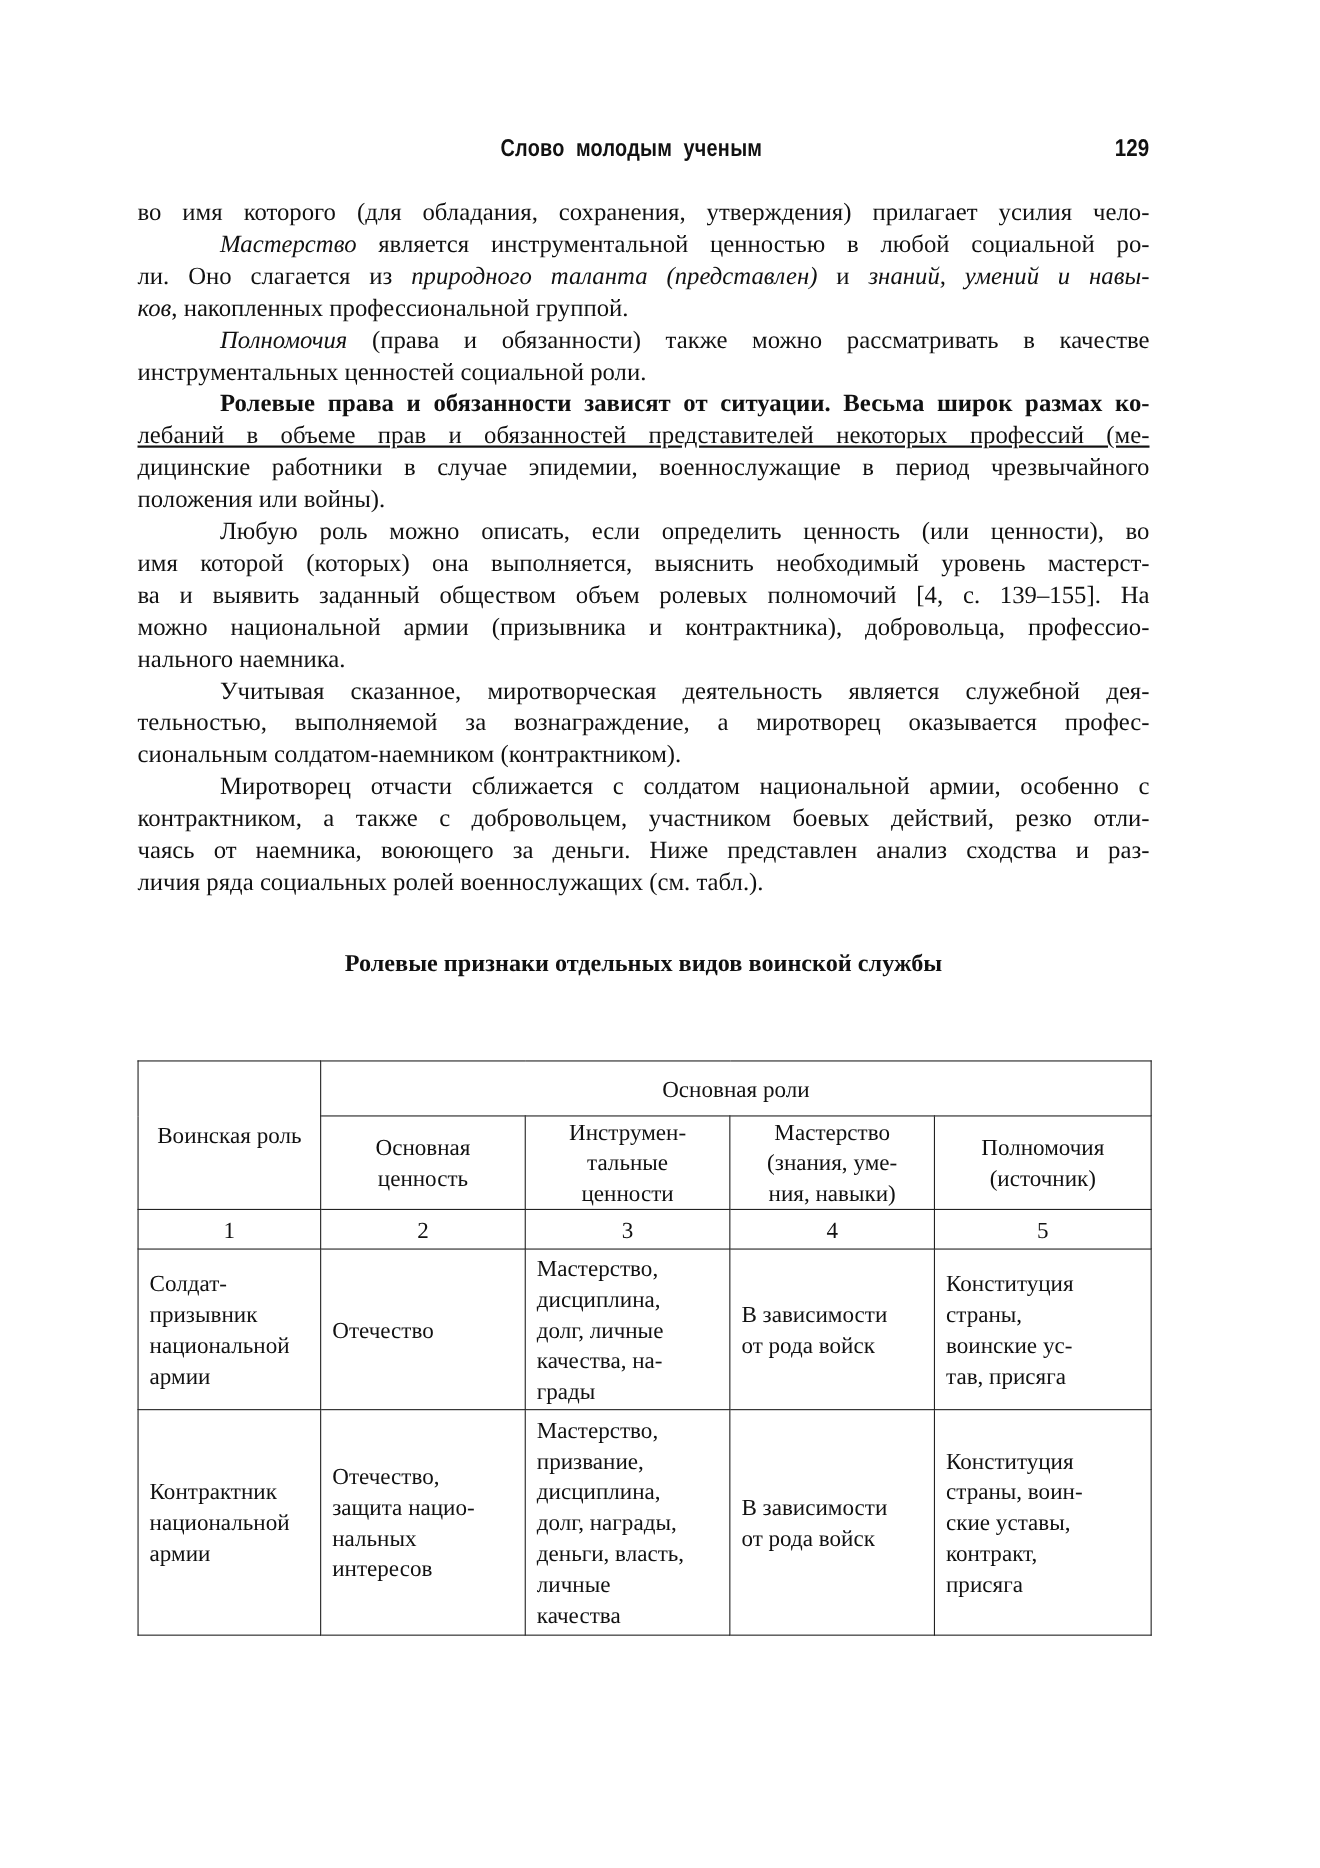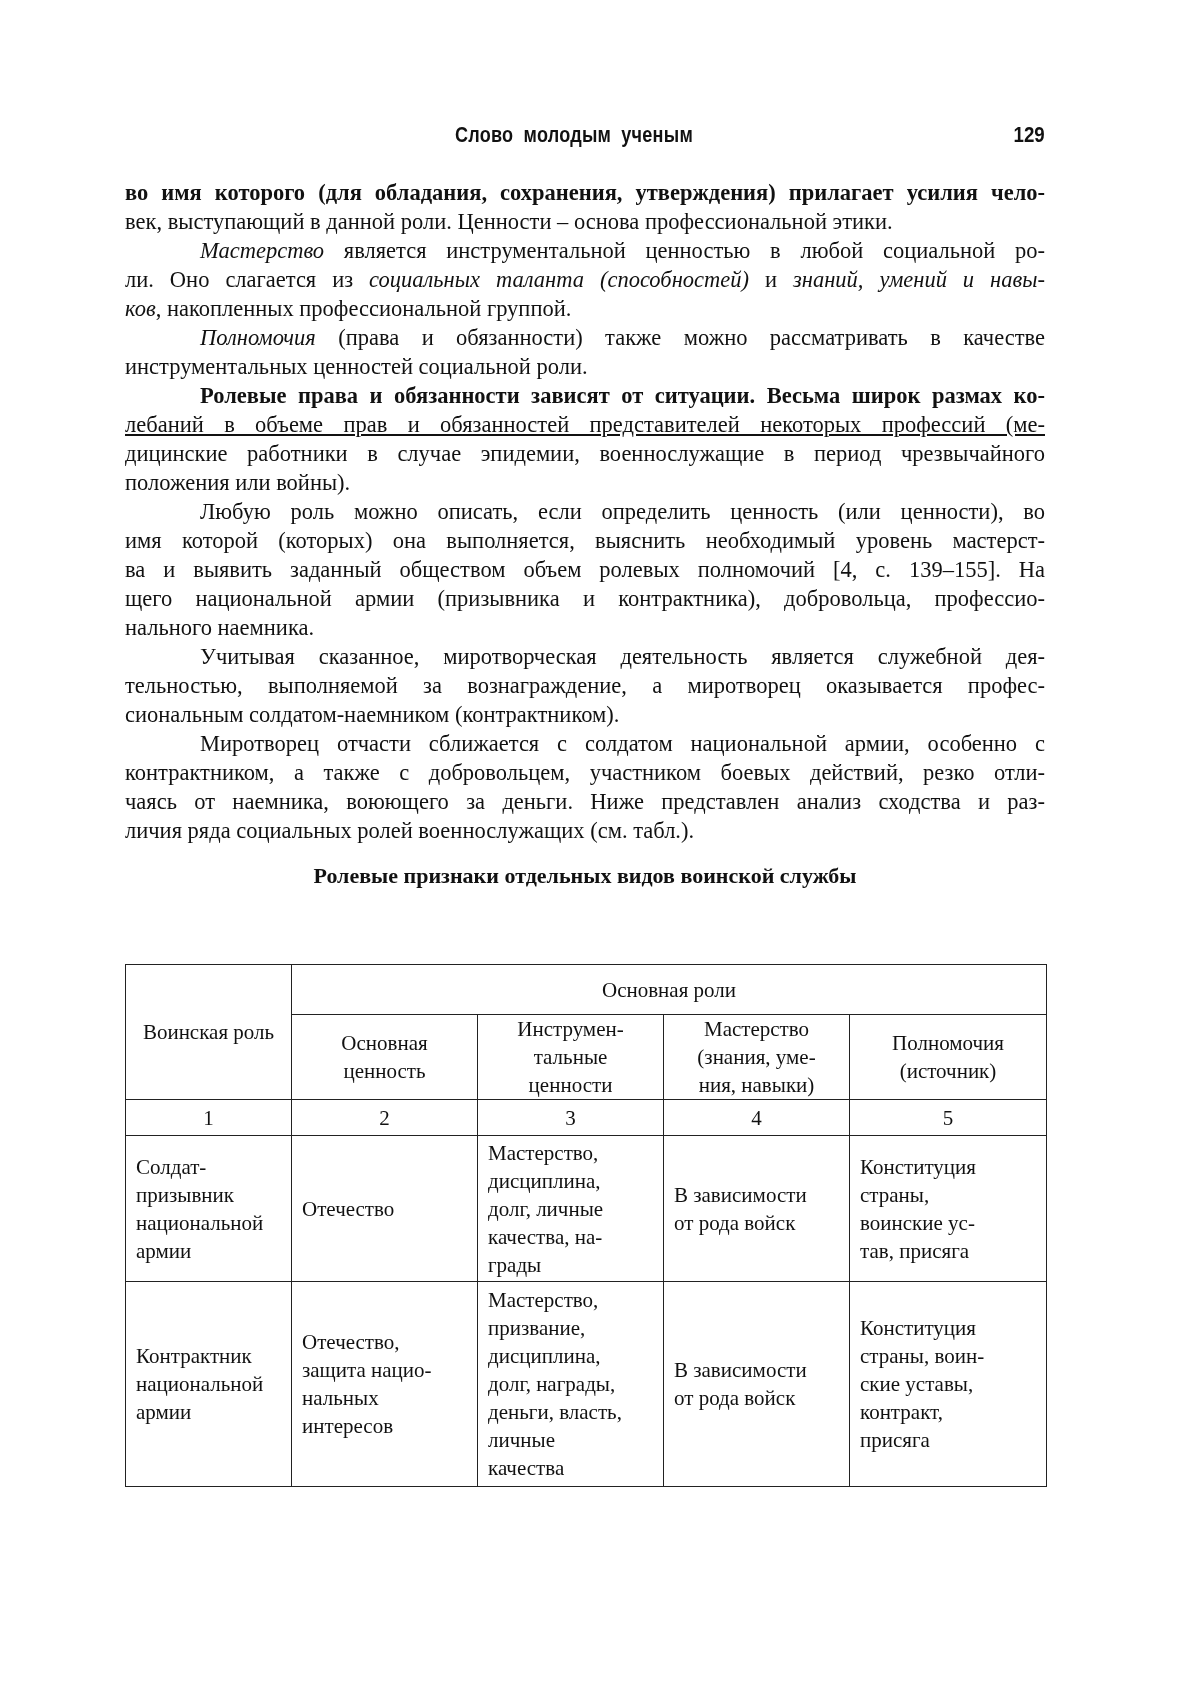--- a/index.html
+++ b/index.html
@@ -24,35 +24,34 @@
 </head>
 <body>
 
 <div class="page">
   <div class="running-head">
     <span class="rh-title">Слово молодым ученым</span>
     <span class="rh-num">129</span>
   </div>
 
   <div class="body-text" id="body-text">
-      <span class="ln" style="white-space: normal; font-weight: bold;"><span>во имя которого (для обладания, сохранения, утверждения) прилагает усилия чело-</span></span>
-      <span class="ln last"><span>век, выступающий в данной роли. Ценности – основа профессиональной этики.</span></span>
+      <span class="ln" style="white-space: normal;"><span>во имя которого (для обладания, сохранения, утверждения) прилагает усилия чело-</span></span>
       <span class="ln ind" style="white-space: normal;"><i>Мастерство</i><span> является инструментальной ценностью в любой социальной ро-</span></span>
-      <span class="ln" style="white-space: normal;"><span>ли. Оно слагается из </span><i>социальных таланта (способностей)</i><span> и </span><i>знаний, умений и навы-</i></span>
+      <span class="ln" style="white-space: normal;"><span>ли. Оно слагается из </span><i>природного таланта (представлен)</i><span> и </span><i>знаний, умений и навы-</i></span>
       <span class="ln last"><i>ков</i><span>, накопленных профессиональной группой.</span></span>
       <span class="ln ind" style="white-space: normal;"><i>Полномочия</i><span> (права и обязанности) также можно рассматривать в качестве</span></span>
       <span class="ln last"><span>инструментальных ценностей социальной роли.</span></span>
       <span class="ln ind" style="white-space: normal; font-weight: bold;"><span>Ролевые права и обязанности зависят от ситуации. Весьма широк размах ко-</span></span>
       <span class="ln" style="white-space: normal; text-decoration: underline;"><span>лебаний в объеме прав и обязанностей представителей некоторых профессий (ме-</span></span>
       <span class="ln" style="white-space: normal;"><span>дицинские работники в случае эпидемии, военнослужащие в период чрезвычайного</span></span>
       <span class="ln last"><span>положения или войны).</span></span>
       <span class="ln ind" style="white-space: normal;"><span>Любую роль можно описать, если определить ценность (или ценности), во</span></span>
       <span class="ln" style="white-space: normal;"><span>имя которой (которых) она выполняется, выяснить необходимый уровень мастерст-</span></span>
       <span class="ln" style="white-space: normal;"><span>ва и выявить заданный обществом объем ролевых полномочий [4, с. 139–155]. На</span></span>
-      <span class="ln" style="white-space: normal;"><span>щего национальной армии (призывника и контрактника), добровольца, профессио-</span></span>
+      <span class="ln" style="white-space: normal;"><span>можно национальной армии (призывника и контрактника), добровольца, профессио-</span></span>
       <span class="ln last"><span>нального наемника.</span></span>
       <span class="ln ind" style="white-space: normal;"><span>Учитывая сказанное, миротворческая деятельность является служебной дея-</span></span>
       <span class="ln" style="white-space: normal;"><span>тельностью, выполняемой за вознаграждение, а миротворец оказывается профес-</span></span>
       <span class="ln last"><span>сиональным солдатом-наемником (контрактником).</span></span>
       <span class="ln ind" style="white-space: normal;"><span>Миротворец отчасти сближается с солдатом национальной армии, особенно с</span></span>
       <span class="ln" style="white-space: normal;"><span>контрактником, а также с добровольцем, участником боевых действий, резко отли-</span></span>
       <span class="ln" style="white-space: normal;"><span>чаясь от наемника, воюющего за деньги. Ниже представлен анализ сходства и раз-</span></span>
       <span class="ln last"><span>личия ряда социальных ролей военнослужащих (см. табл.).</span></span>
     </div>
 

